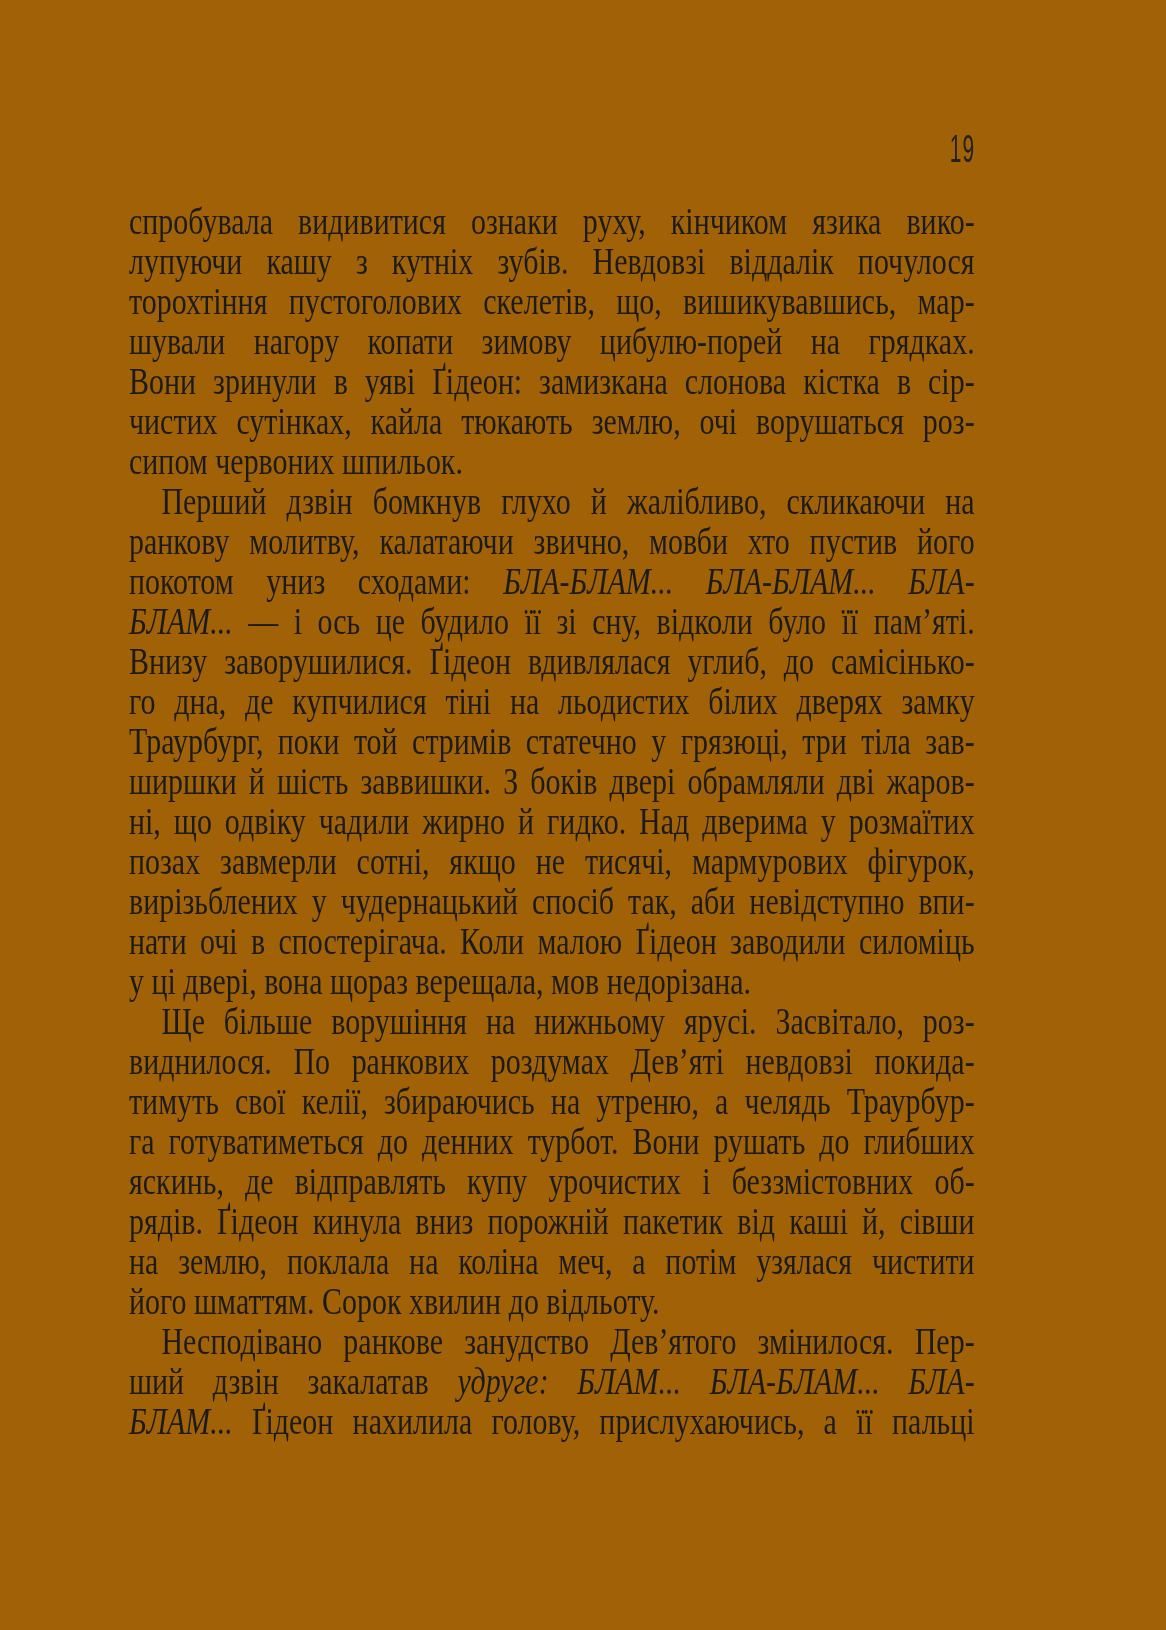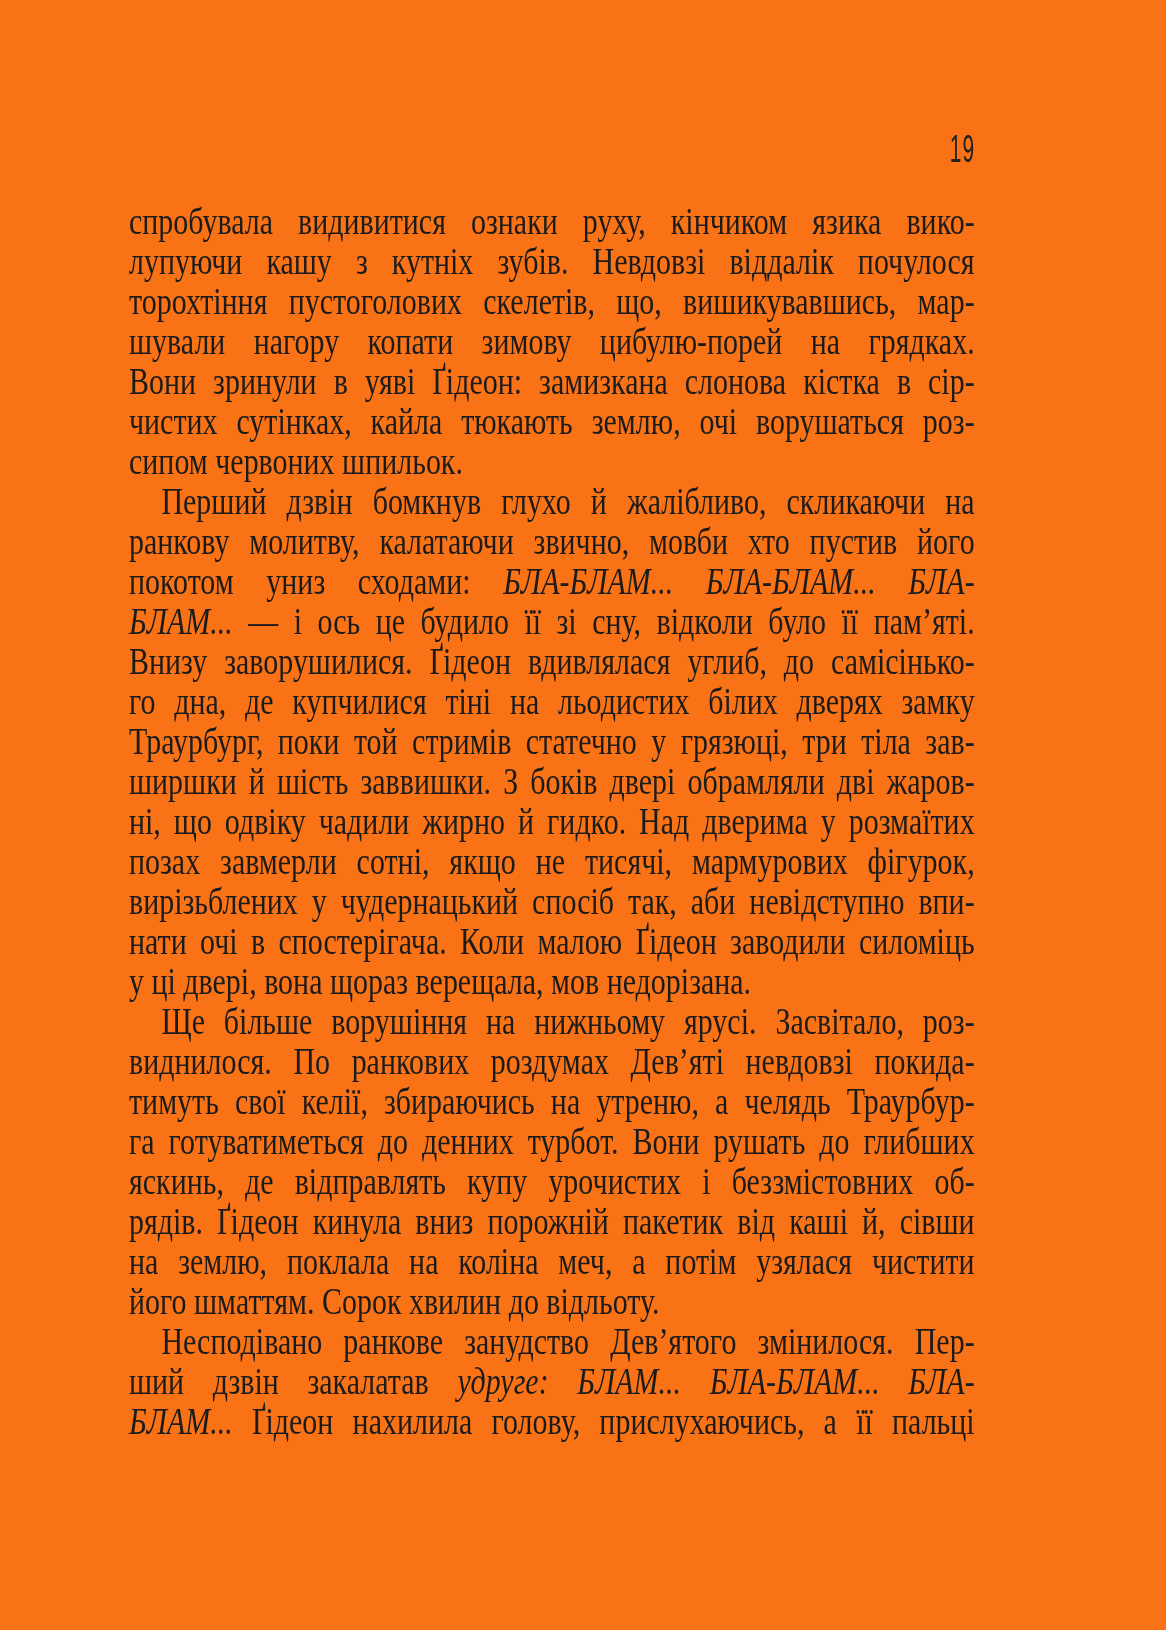--- a/index.html
+++ b/index.html
@@ -5,21 +5,21 @@
   html, body { margin: 0; padding: 0; }
   body {
     width: 1166px; height: 1630px;
     background: #ffffff;
     position: relative;
     font-family: "Liberation Serif", "DejaVu Serif", serif;
   }
   .page {
     position: absolute; left: 0; top: 0;
     width: 1166px; height: 1630px;
-    background: #f97316;
+    background: #a16207;
     color: #1b1b1b;
     overflow: hidden;
   }
   .page-number {
     position: absolute;
     top: 130px;
     right: 191px;
     font-family: "Liberation Sans", "DejaVu Sans", sans-serif;
     font-size: 38px;
     line-height: 1;

